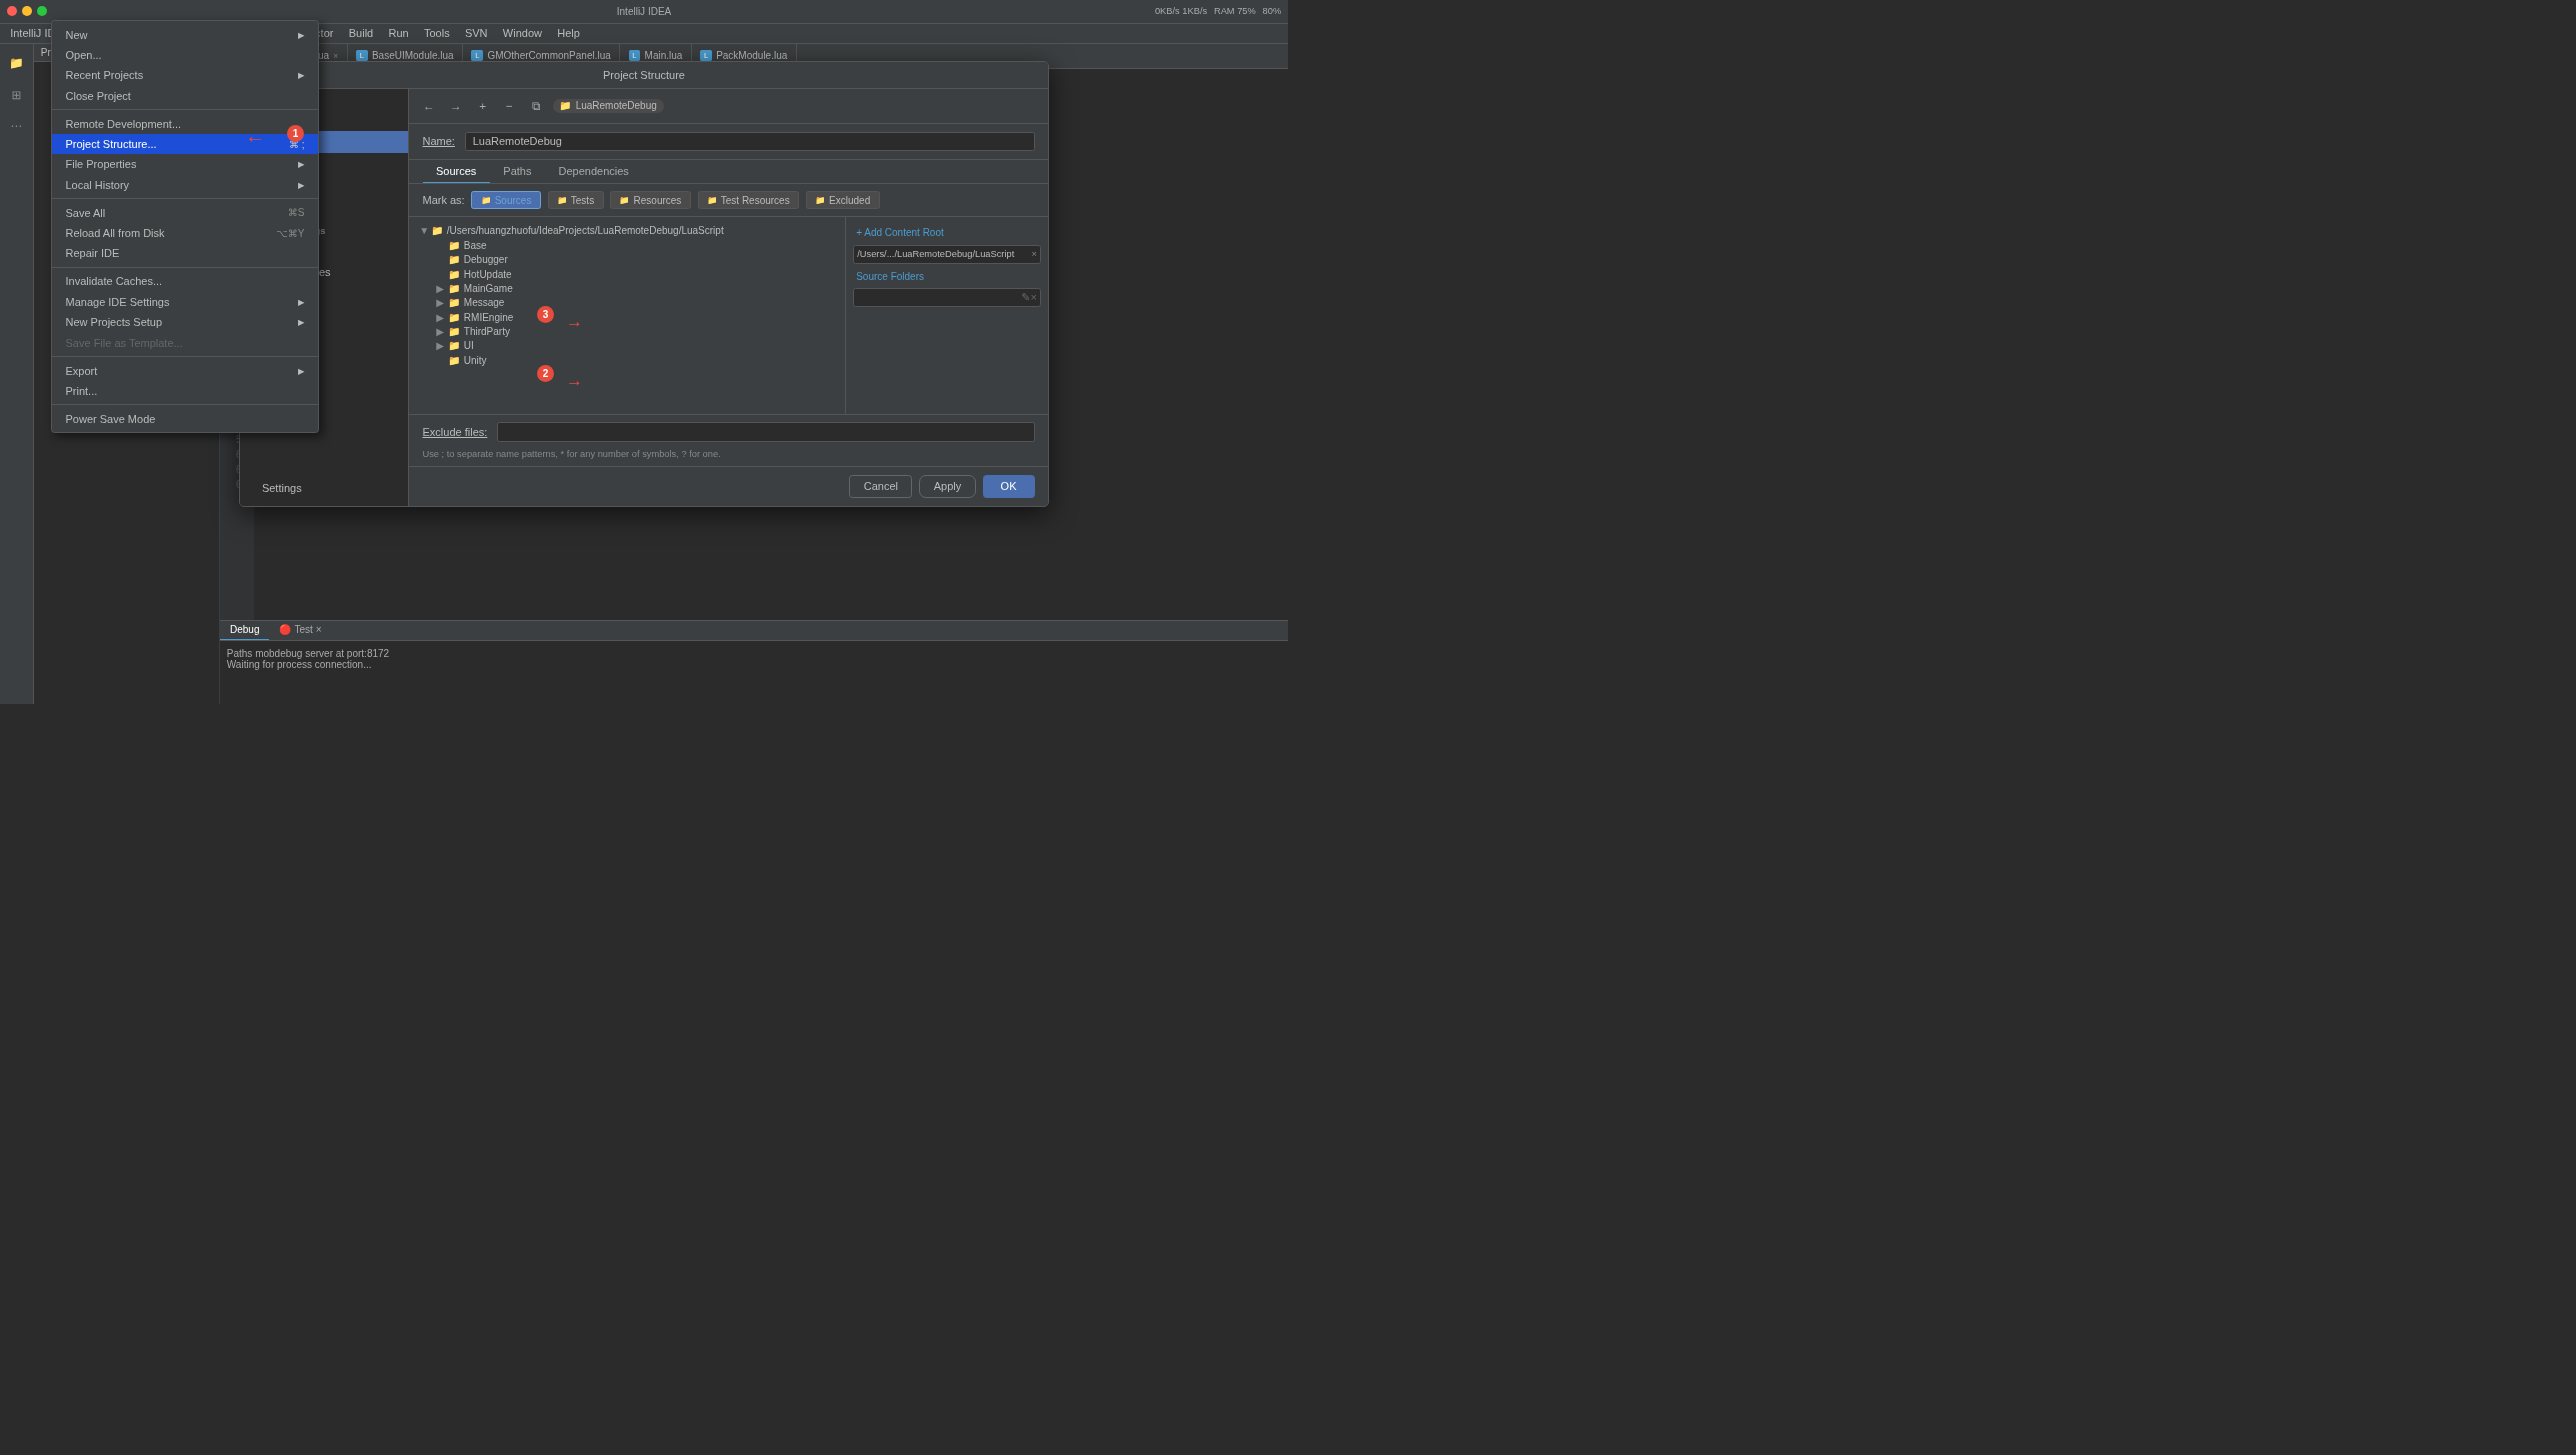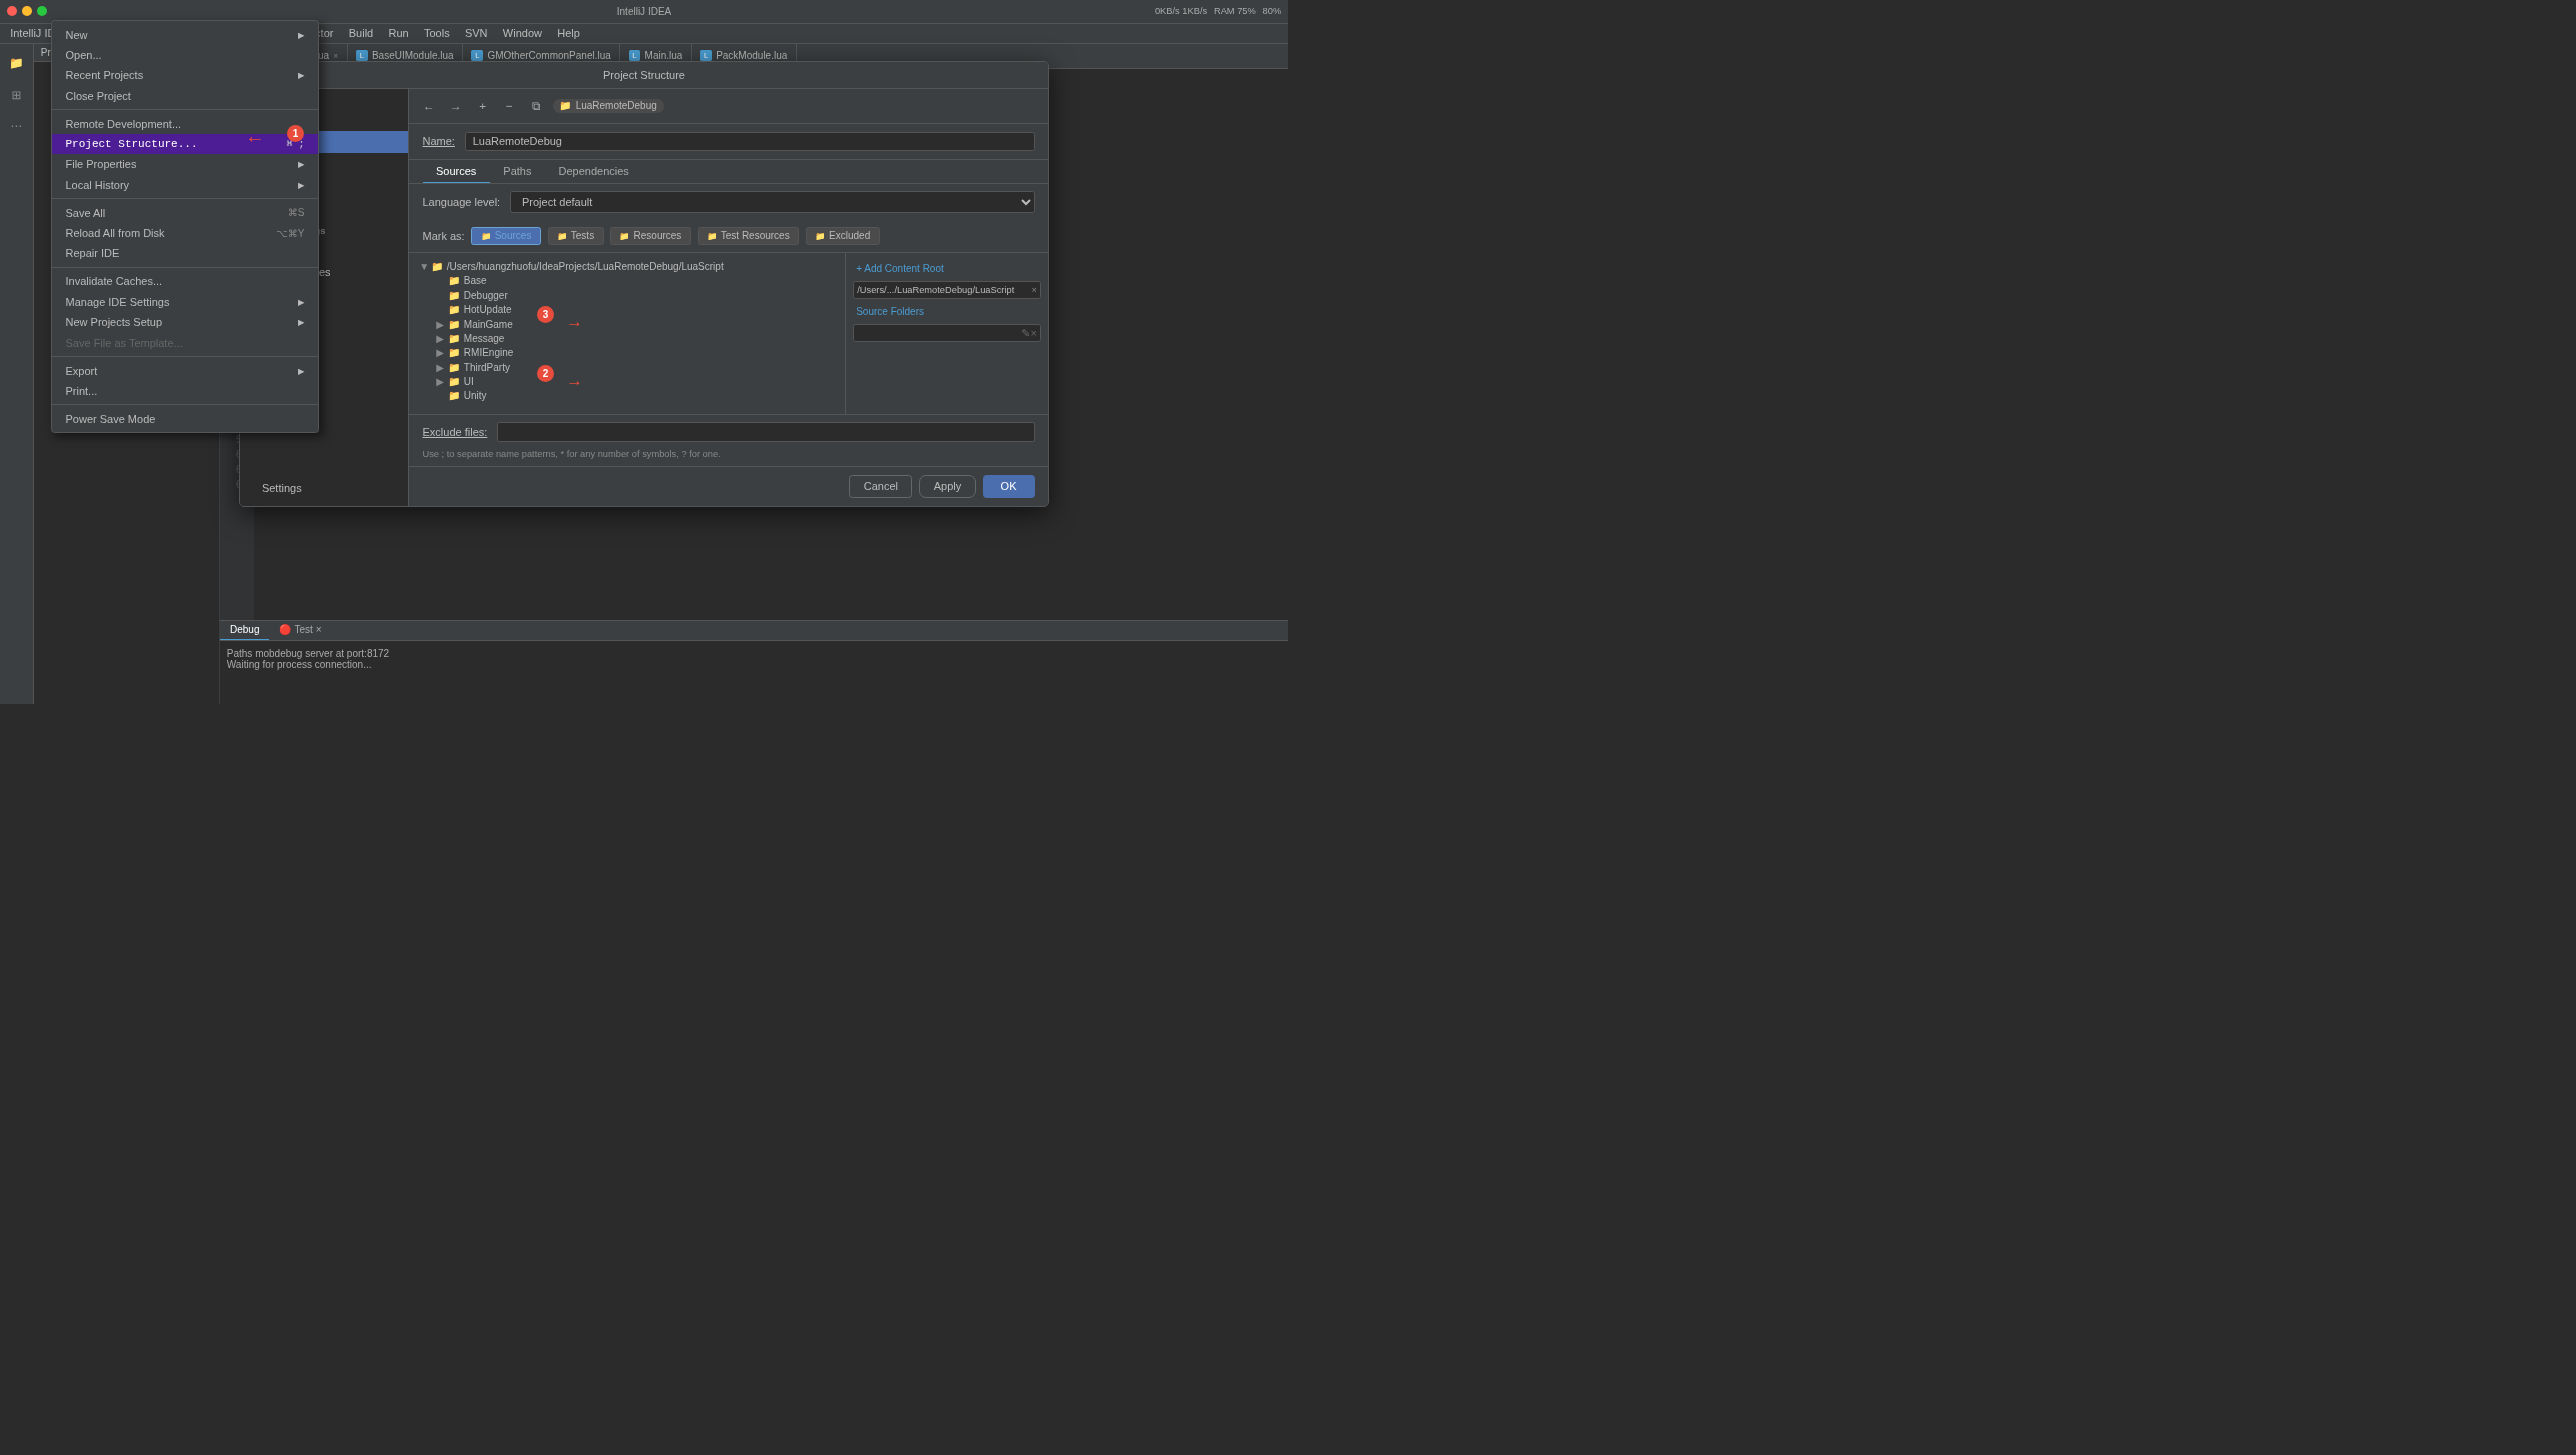--- a/index.html
+++ b/index.html
@@ -226,21 +226,21 @@
     }
     .menu-section-item {
       display: flex;
       align-items: center;
       justify-content: space-between;
       padding: 4.2px 13.5px;
       font-size: 11px;
       color: #bbbbbb;
       cursor: pointer;
     }
-    .menu-section-item.highlighted { background: #4c1d95; color: #fff; font-family: Liberation Mono, monospace; }
+    .menu-section-item.highlighted { background: #1d4ed8; color: #fff; }
     .menu-section-item.disabled { color: #666; cursor: default; }
     .menu-separator {
       height: 0.8px;
       background: #555;
       margin: 3.4px 0;
     }
     .menu-shortcut {
       color: #888;
       font-size: 10px;
     }
@@ -824,26 +824,20 @@
             <span class="dialog-name-label">Name:</span>
             <input class="dialog-name-input" value="LuaRemoteDebug" style="">
           </div>
 
           <div class="dialog-tabs">
             <div class="dialog-tab active">Sources</div>
             <div class="dialog-tab">Paths</div>
             <div class="dialog-tab">Dependencies</div>
           </div>
 
-          <div class="lang-level-row">
-            <span class="lang-level-label">Language level:</span>
-            <select class="lang-level-select">
-              <option>Project default</option>
-            </select>
-          </div>
 
           <div class="mark-as-row">
             <span class="mark-as-label">Mark as:</span>
             <button class="mark-btn sources">
               <span class="folder-sm">📁</span>
               Sources
             </button>
             <button class="mark-btn">
               <span class="folder-sm">📁</span>
               Tests

